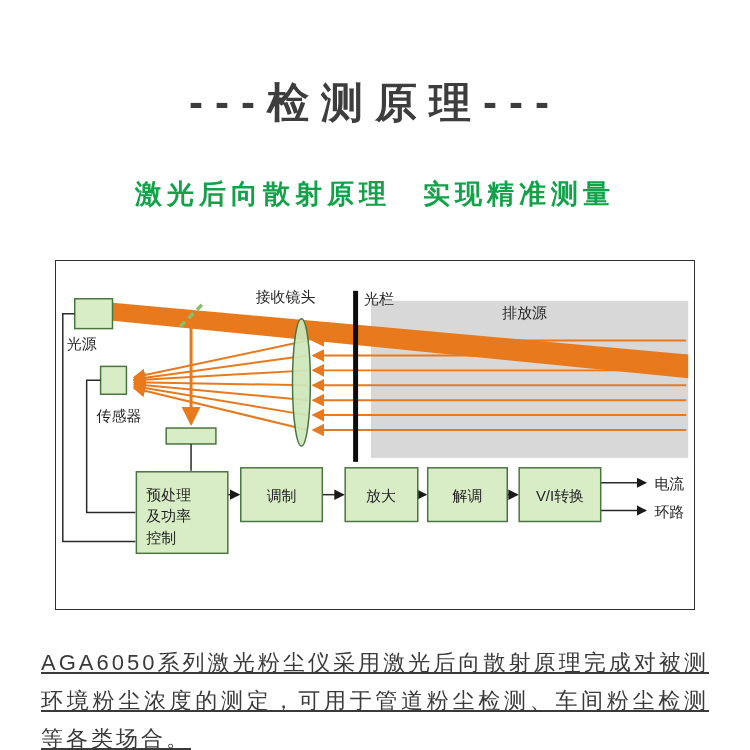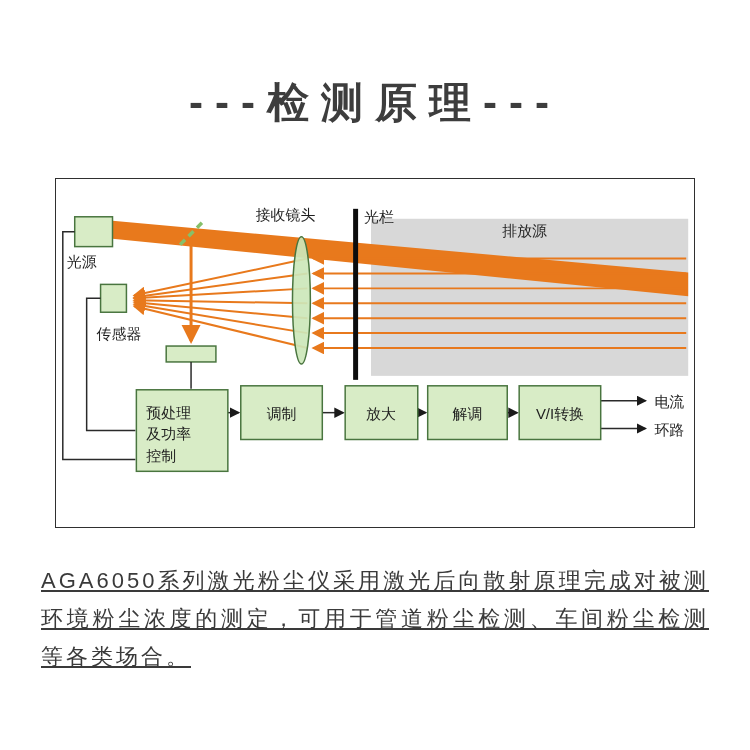--- a/index.html
+++ b/index.html
@@ -34,20 +34,21 @@
   .wire   { stroke:#2a2a2a; stroke-width:1.5; fill:none; }
   .dlabel { font-size:15px; fill:#1f1f1f; }
   .dlabel.mid { text-anchor:middle; }
 </style>
 </head>
 <body>
 
 <div class="canvas">
 
   <h1 class="title">---检测原理---</h1>
+  <h2 class="subtitle">激光后向散射原理　实现精准测量</h2>
 
   <div class="frame">
     <svg viewBox="0 0 640 350" xmlns="http://www.w3.org/2000/svg">
       <defs>
         <marker id="mOr" viewBox="0 0 10 10" refX="8.5" refY="5" markerWidth="6.5" markerHeight="6.5" orient="auto">
           <path d="M0,0L10,5L0,10z" fill="#e8791c"></path>
         </marker>
         <marker id="mBk" viewBox="0 0 10 10" refX="8.5" refY="5" markerWidth="7" markerHeight="7" orient="auto">
           <path d="M0,0L10,5L0,10z" fill="#1a1a1a"></path>
         </marker>

